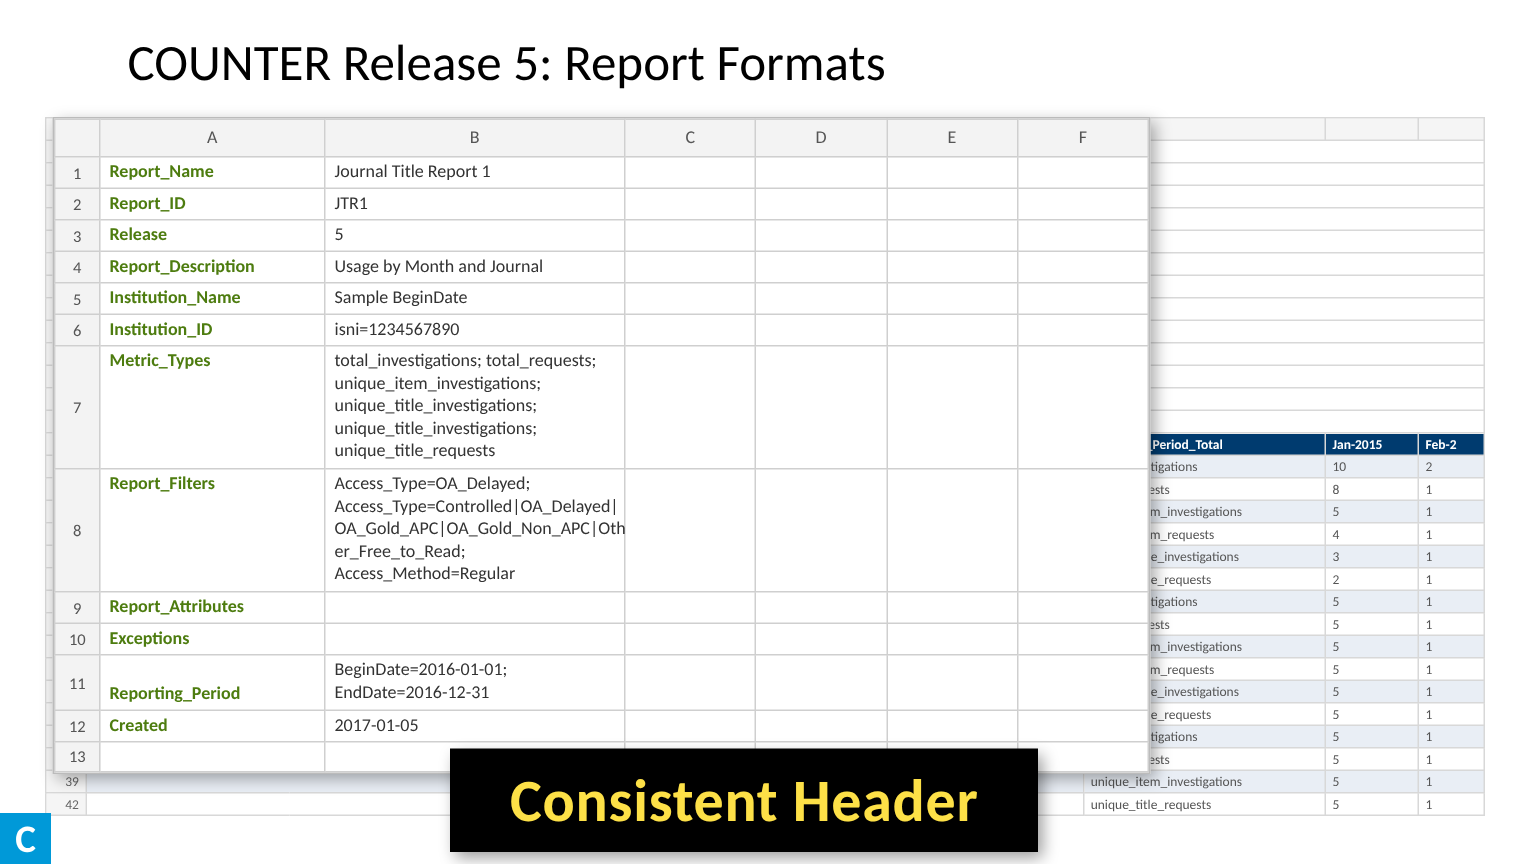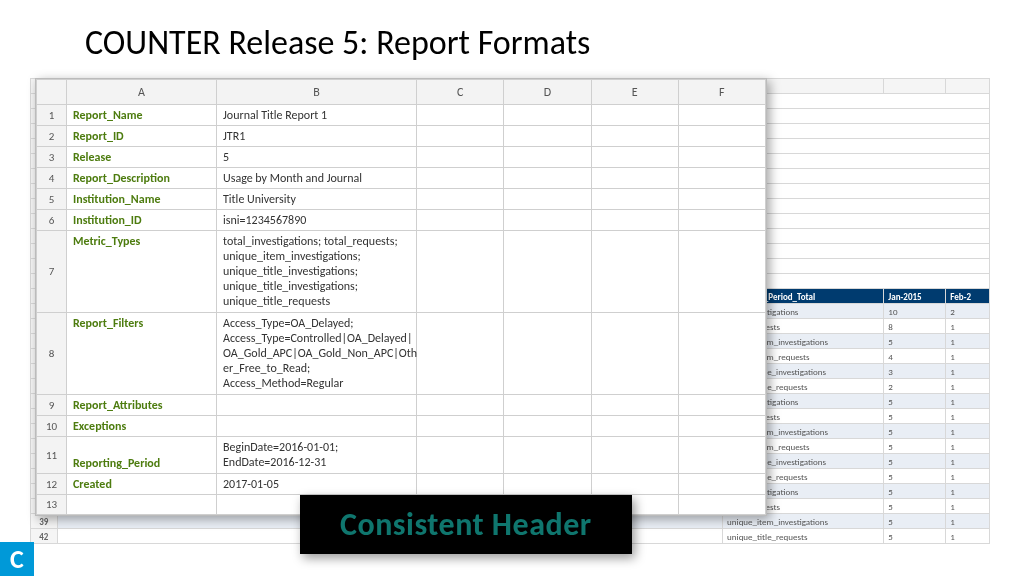--- a/index.html
+++ b/index.html
@@ -2,33 +2,33 @@
 <html><head>
 <meta charset="utf-8">
 <style>
   html,body{margin:0;padding:0;width:1024px;height:576px;background:#fff;font-family:Calibri,Arial,sans-serif;overflow:hidden}
   .slide{position:relative;width:1024px;height:576px}
   .title{position:absolute;left:85px;top:22px;font-size:34px;color:#000;font-weight:400}
   
   .bg-sheet{position:absolute;left:30px;top:78px;width:960px;height:480px;font-size:9px;color:#555}
   .bg-sheet table{border-collapse:collapse;width:100%}
   .bg-sheet td,.bg-sheet th{border:1px solid #d8d8d8;padding:1px 4px;height:12px;white-space:nowrap;overflow:hidden}
-  .bg-sheet .colhdr{background:#f5f5f5;text-align:center;color:#666;font-weight:bold}
+  .bg-sheet .colhdr{background:#f5f5f5;text-align:right;color:#666;font-weight:normal}
   .bg-sheet .darkhdr{background:#003b6f;color:#fff;font-weight:bold;font-size:9px}
   .bg-sheet .stripe{background:#e9eef5}
   
   .card{position:absolute;left:35px;top:78px;width:730px;background:#fff;box-shadow:3px 3px 10px rgba(0,0,0,.35);border:1px solid #bbb}
   .card table{border-collapse:collapse;width:100%;table-layout:fixed}
   .card td,.card th{border:1px solid #cfcfcf;padding:3px 6px;font-size:12px;vertical-align:middle;color:#333}
   .card .colhd{background:#f3f3f3;text-align:center;color:#555;font-weight:normal;height:18px}
   .card .rowhd{background:#f3f3f3;text-align:center;color:#555;width:28px;font-size:11px}
   .card .k{font-weight:bold;color:#4d7c0f}
   .card .tall{height:78px}
   
-  .banner{position:absolute;left:300px;bottom:22px;background:#000;color:#0f766e;font-size:32px;font-weight:600;padding:10px 40px;box-shadow:3px 4px 10px rgba(0,0,0,.4);letter-spacing:.5px}
+  .banner{position:absolute;left:300px;bottom:8px;background:#000;color:#fde047;font-size:40px;font-weight:600;padding:10px 40px;box-shadow:3px 4px 10px rgba(0,0,0,.4);letter-spacing:.5px}
   
   .logo{position:absolute;left:0;bottom:0;width:34px;height:34px;background:#0099d8;color:#fff;font-size:26px;font-weight:bold;text-align:center;line-height:34px}
 </style>
 </head>
 <body>
 <div class="slide">
 
 <div class="title">COUNTER Release 5: Report Formats</div>
 
 <div class="bg-sheet">
@@ -382,21 +382,21 @@
             <td class="k">Report_Description</td>
             <td>Usage by Month and Journal</td>
             <td></td>
             <td></td>
             <td></td>
             <td></td>
           </tr>
     <tr>
             <td class="rowhd">5</td>
             <td class="k">Institution_Name</td>
-            <td>Title University</td>
+            <td>Sample BeginDate</td>
             <td></td>
             <td></td>
             <td></td>
             <td></td>
           </tr>
     <tr>
             <td class="rowhd">6</td>
             <td class="k">Institution_ID</td>
             <td>isni=1234567890</td>
             <td></td>

